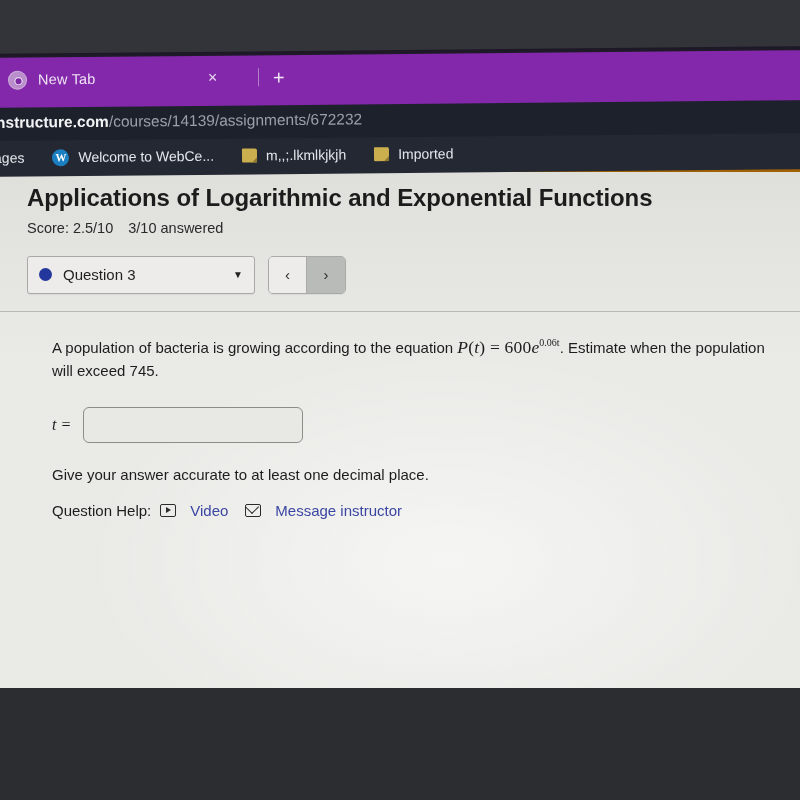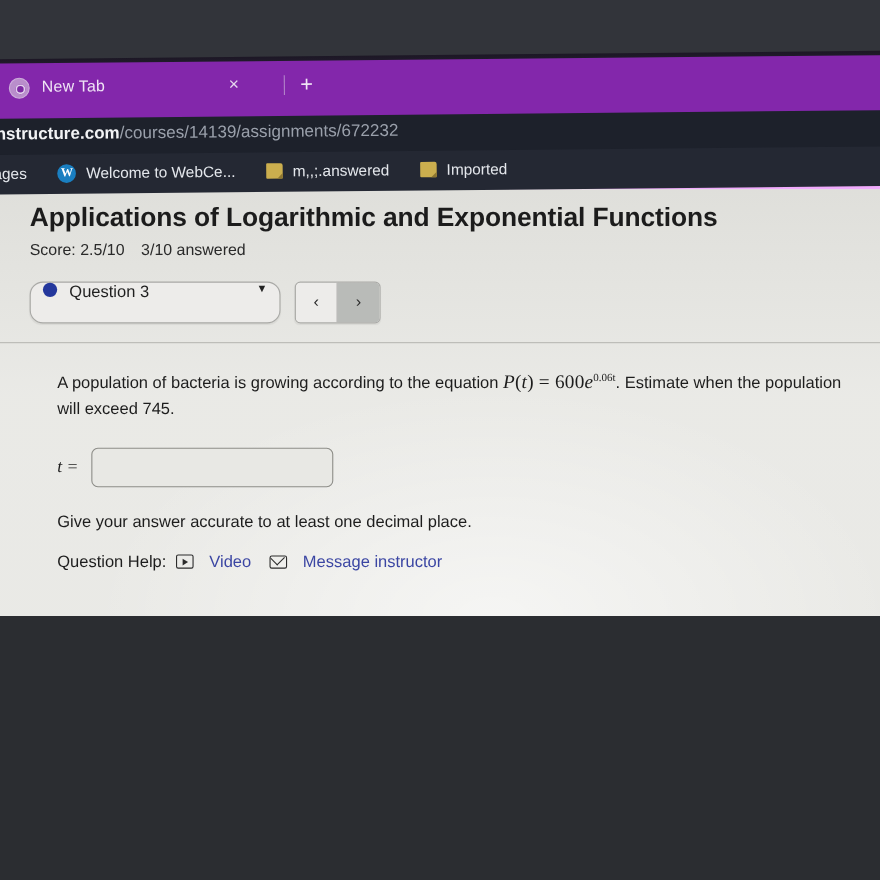--- a/index.html
+++ b/index.html
@@ -6,23 +6,23 @@
 
   html, body {
     width: 800px; height: 800px;
     overflow: hidden;
     background: #2b2d31;
     font-family: "Liberation Sans", sans-serif;
   }
 
   #screen {
     position: relative;
-    width: 800px; height: 560px;
+    width: 800px; height: 688px;
     overflow: hidden;
-    background: #f0abfc;
+    background: #a16207;
   }
 
   
   .bezel {
     position: absolute;
     left: -20px; top: -6px;
     width: 840px; height: 56px;
     background: #32343a;
     transform: rotate(-0.55deg);
     z-index: 40;
@@ -188,22 +188,22 @@
 
   .navrow {
     position: relative;
     margin: 20px 0 0 27px;
     display: flex; align-items: center; gap: 13px;
   }
   .qselect {
     width: 228px; height: 38px;
     background: #edecea;
     border: 1px solid #a9a9a6;
-    border-radius: 12px;
-    display: flex; 
+    border-radius: 3px;
+    display: flex; align-items: center;
     padding: 0 11px;
     gap: 11px;
     font-size: 15px;
     color: #1f1f1f;
     box-shadow: 0 1px 1px rgba(0,0,0,.06);
   }
   .dot-blue {
     width: 13px; height: 13px; border-radius: 50%;
     background: #24379c;
     flex: none;
@@ -366,21 +366,21 @@
     <div class="bmbar-inner">
       <div class="bm">
         <span>ages</span>
       </div>
       <div class="bm">
         <span class="ico-wcb">W</span>
         <span>Welcome to WebCe...</span>
       </div>
       <div class="bm">
         <span class="ico-folder"></span>
-        <span>m,,;.answered</span>
+        <span>m,,;.lkmlkjkjh</span>
       </div>
       <div class="bm">
         <span class="ico-folder"></span>
         <span>Imported</span>
       </div>
     </div>
   </div>
 
   <div class="page">
 

